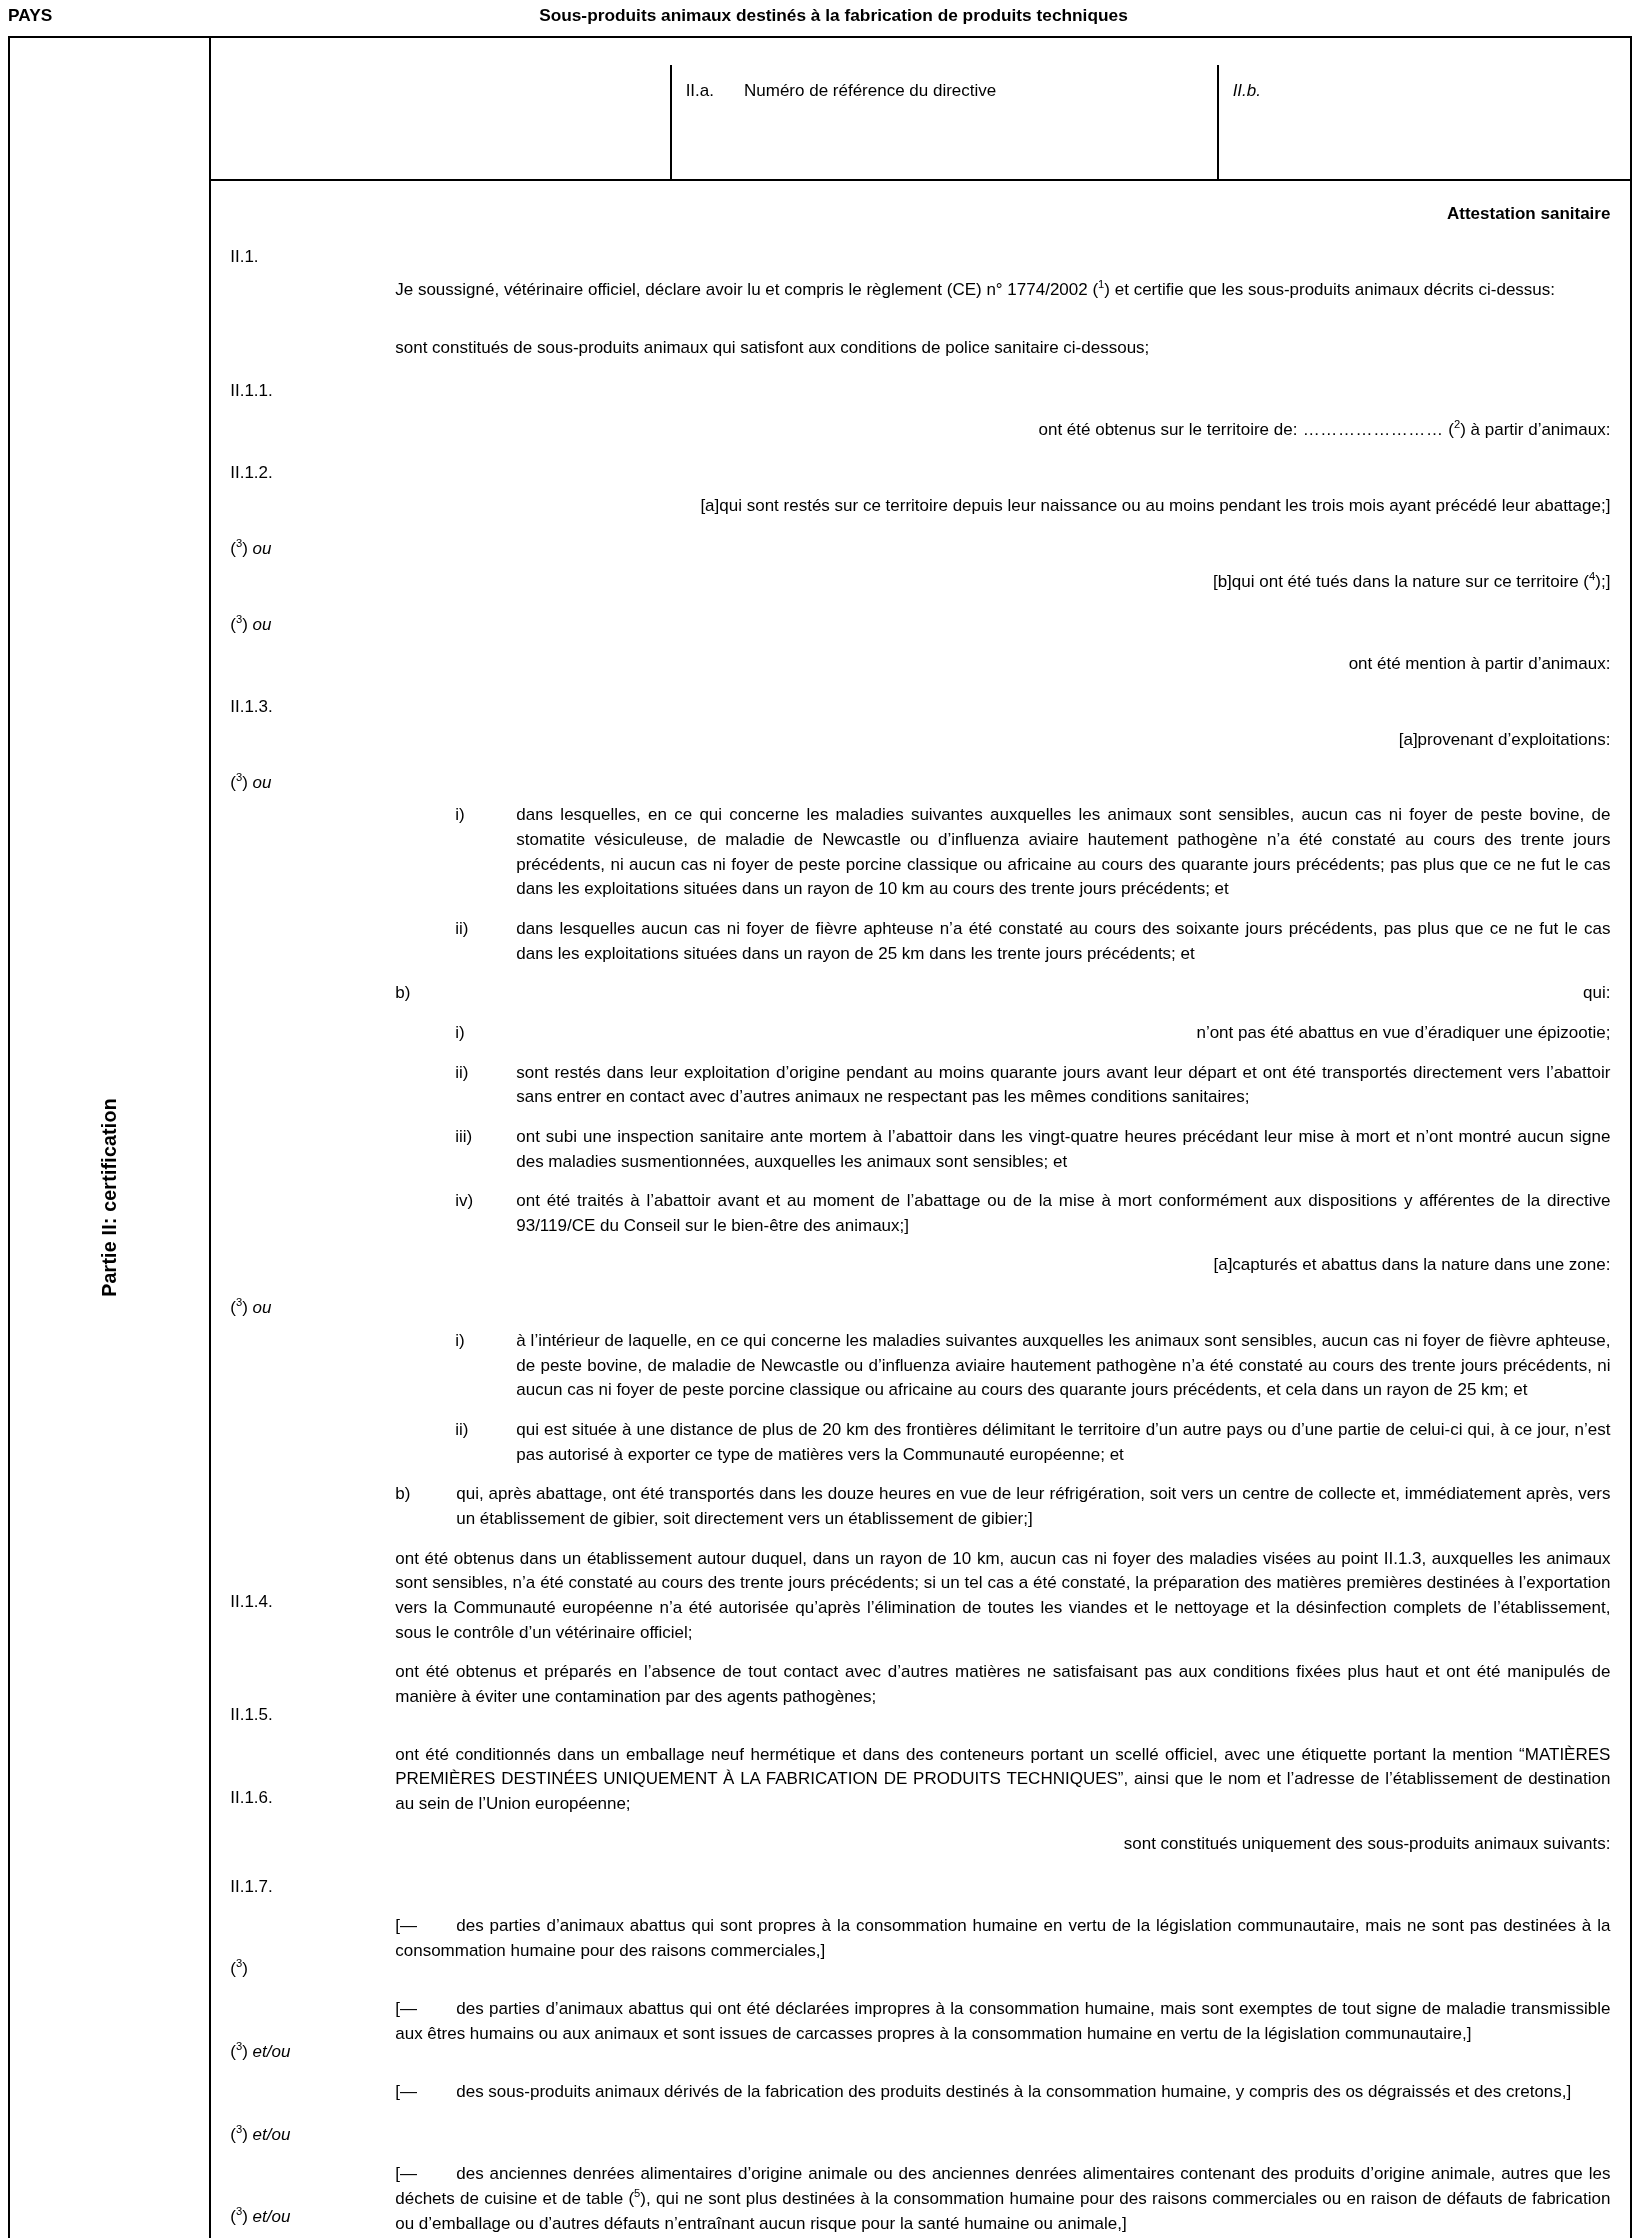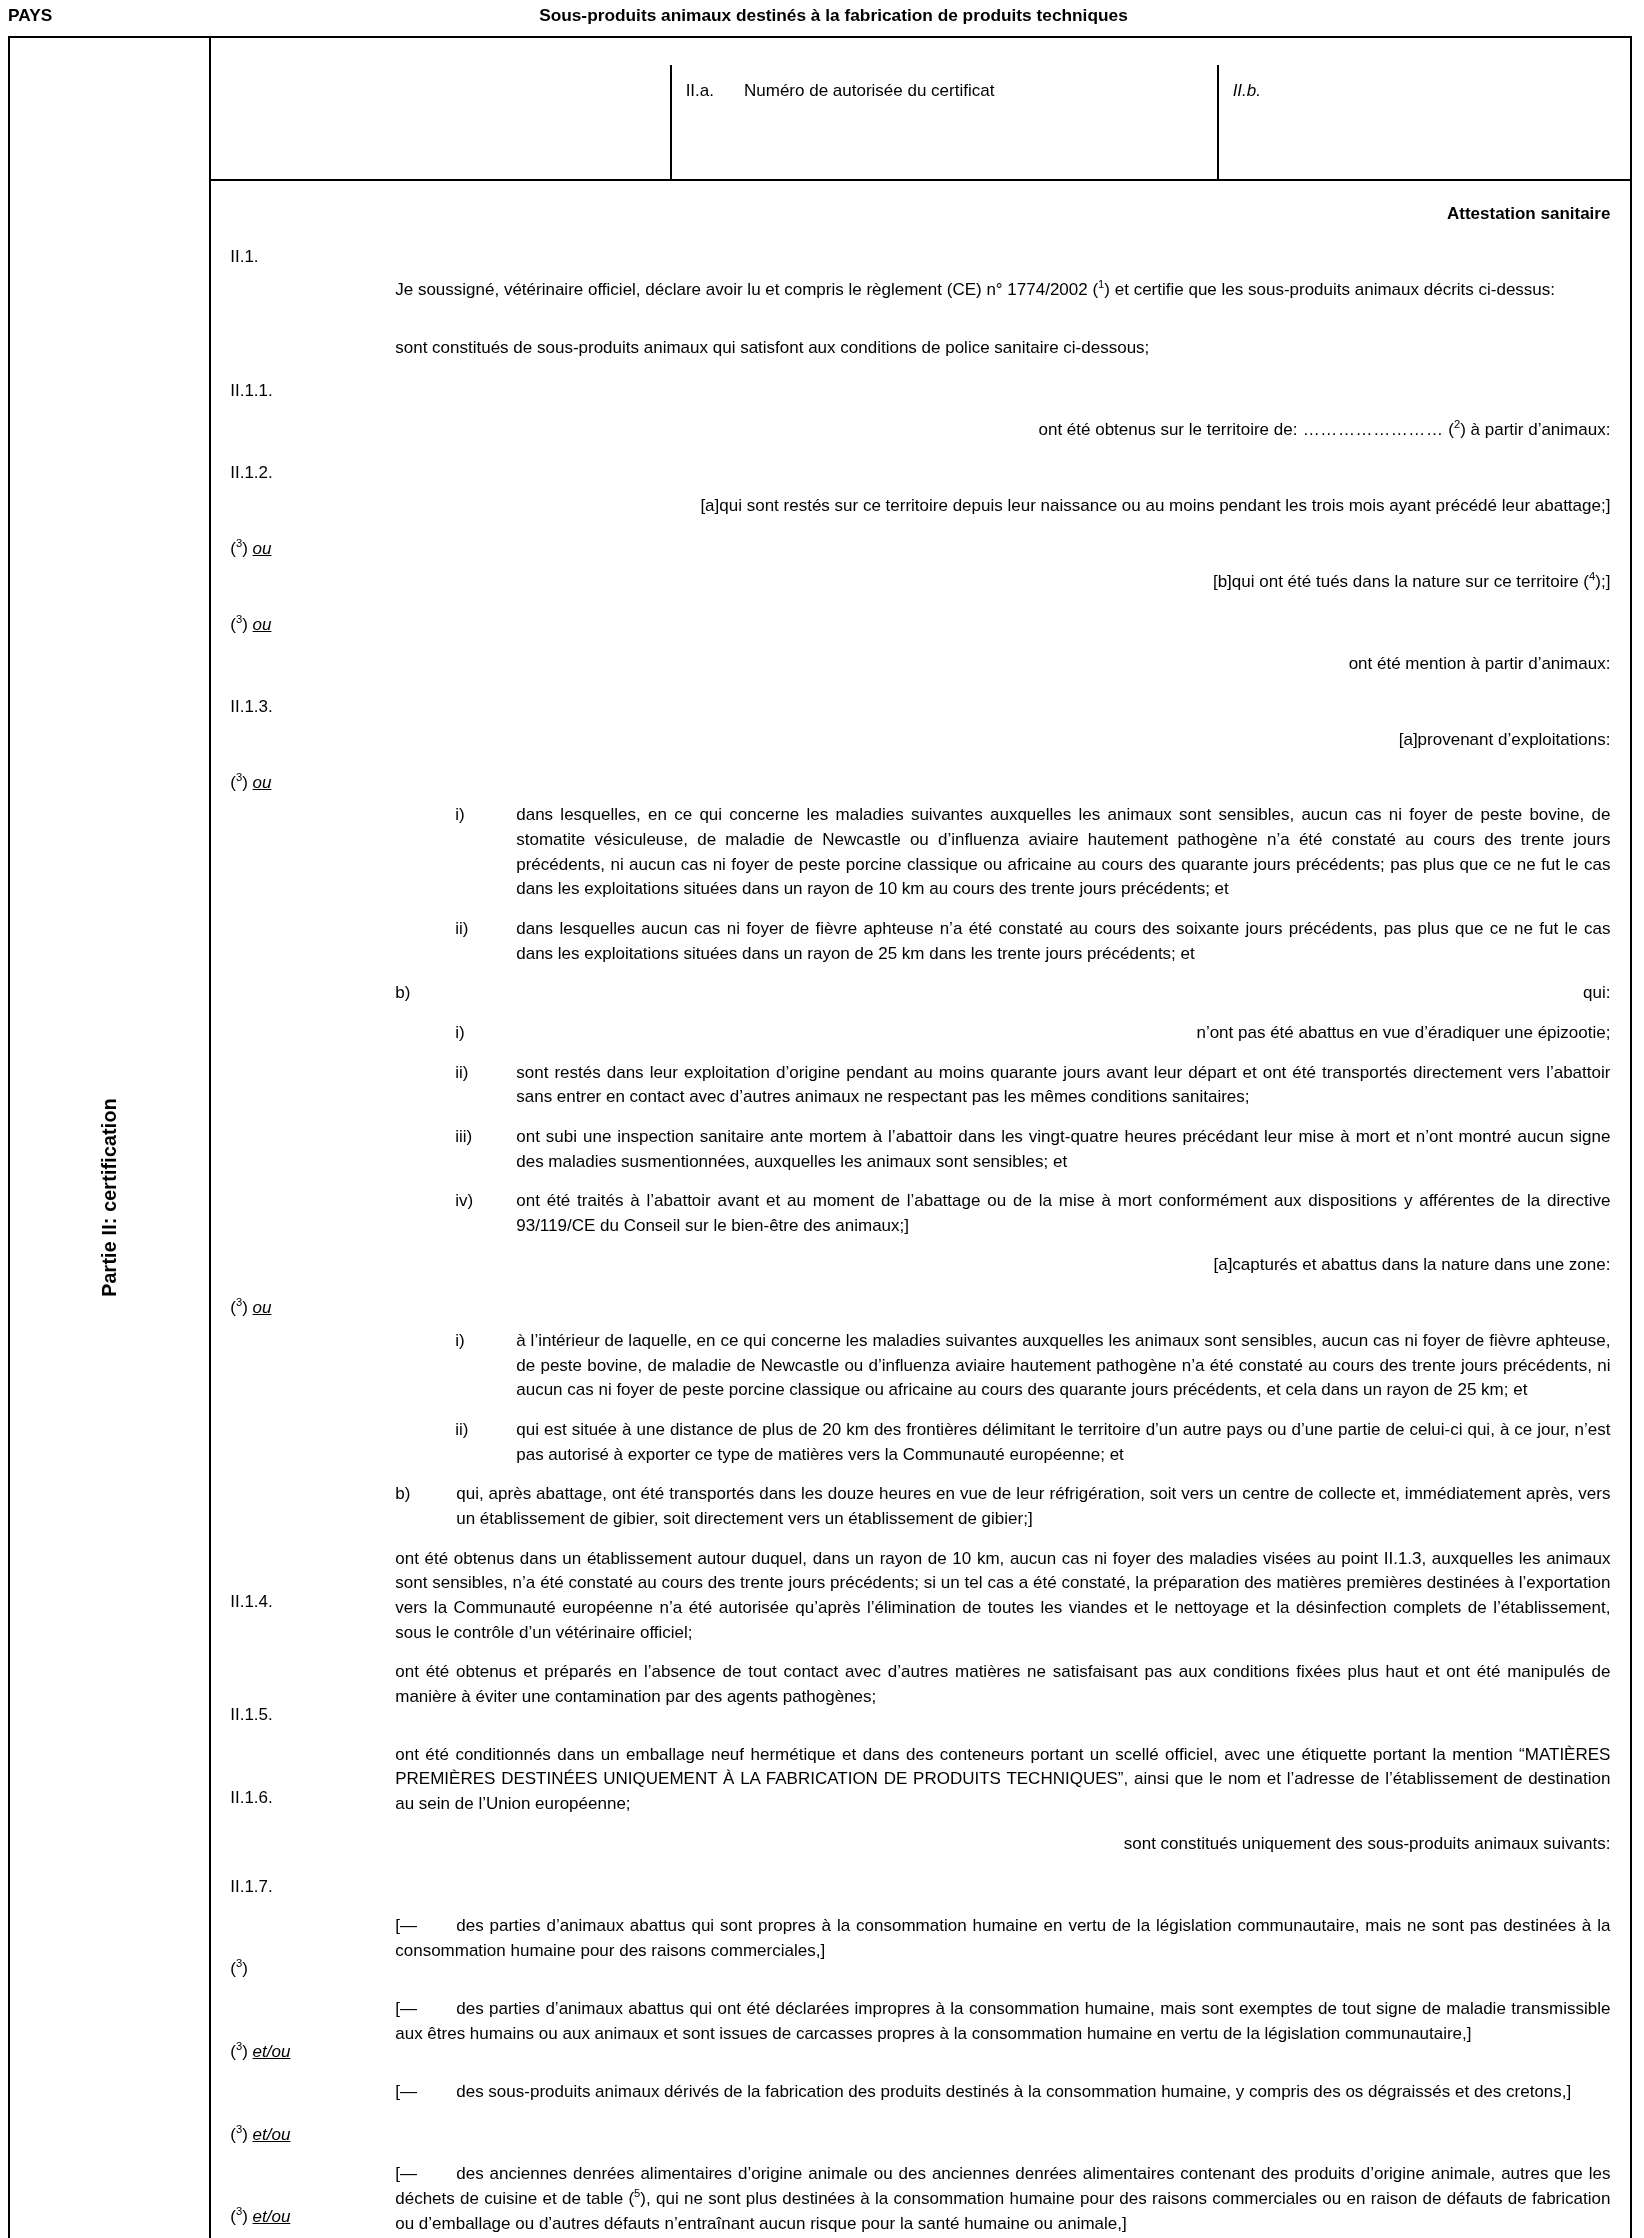--- a/index.html
+++ b/index.html
@@ -127,21 +127,21 @@
 
   .marker {
     flex: 0 0 auto;
     font-size: 17px;
     line-height: 1.45;
     white-space: nowrap;
     margin-top: 43px;
   }
   .marker.lvl1 { width: 165px; }
   .marker.italic-ou { width: 165px; font-style: normal; }
-  .marker.italic-ou em { font-style: italic; text-decoration: underline; }
+  .marker.italic-ou em { font-style: italic; }
 
   .txt {
     flex: 1 1 auto;
     font-size: 17px;
     line-height: 1.45;
     text-align: justify;
     text-justify: inter-word;
   }
   .txt.nojust { text-align: right; }
   .txt.bold { font-weight: bold; }
@@ -188,21 +188,21 @@
     <div class="side-col">
       <div class="vtext">Partie II: certification</div>
     </div>
 
     <div class="content-col">
 
       <div class="ref-band">
         <div class="spacer"></div>
         <div class="cell-a">
           <span class="ref-lbl">II.a.</span>
-          <span class="ref-val">Numéro de autorisée du certificat</span>
+          <span class="ref-val">Numéro de référence du directive</span>
         </div>
         <div class="cell-b">
           <span class="ref-lbl">II.b.</span>
         </div>
       </div>
 
       <div class="body-area">
 
         <div class="row tight">
           <div class="marker lvl1">II.1.</div>

